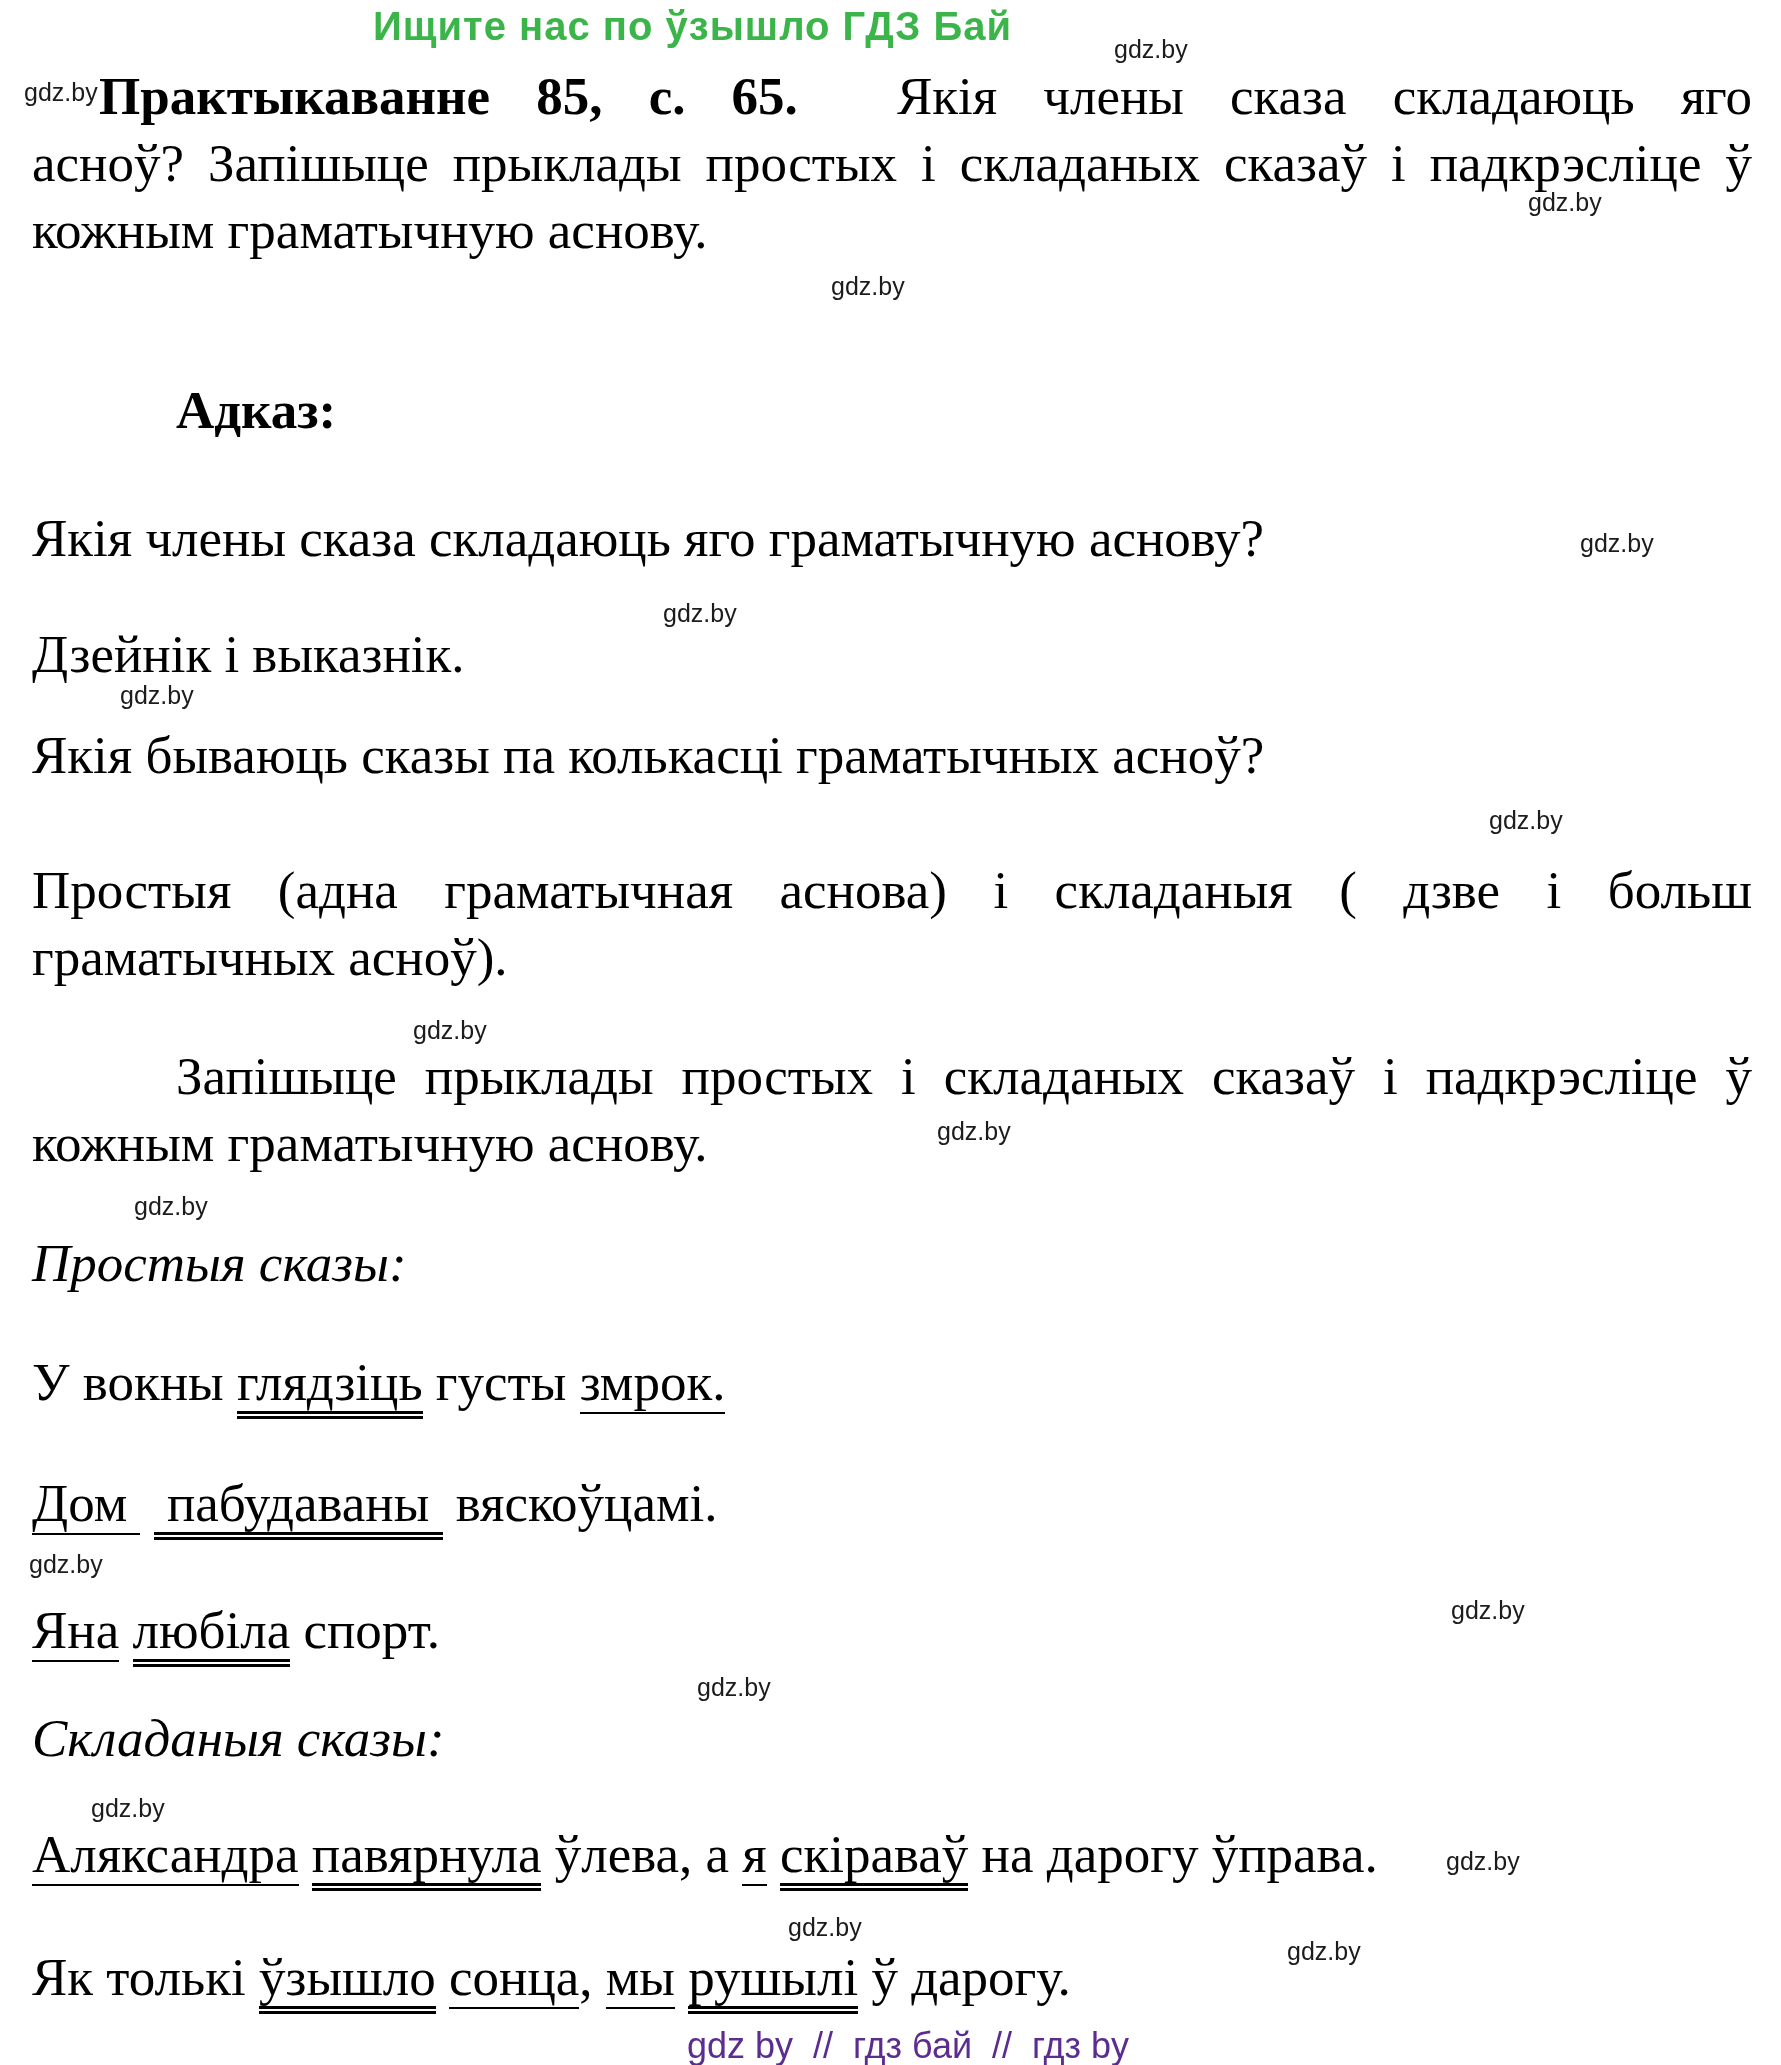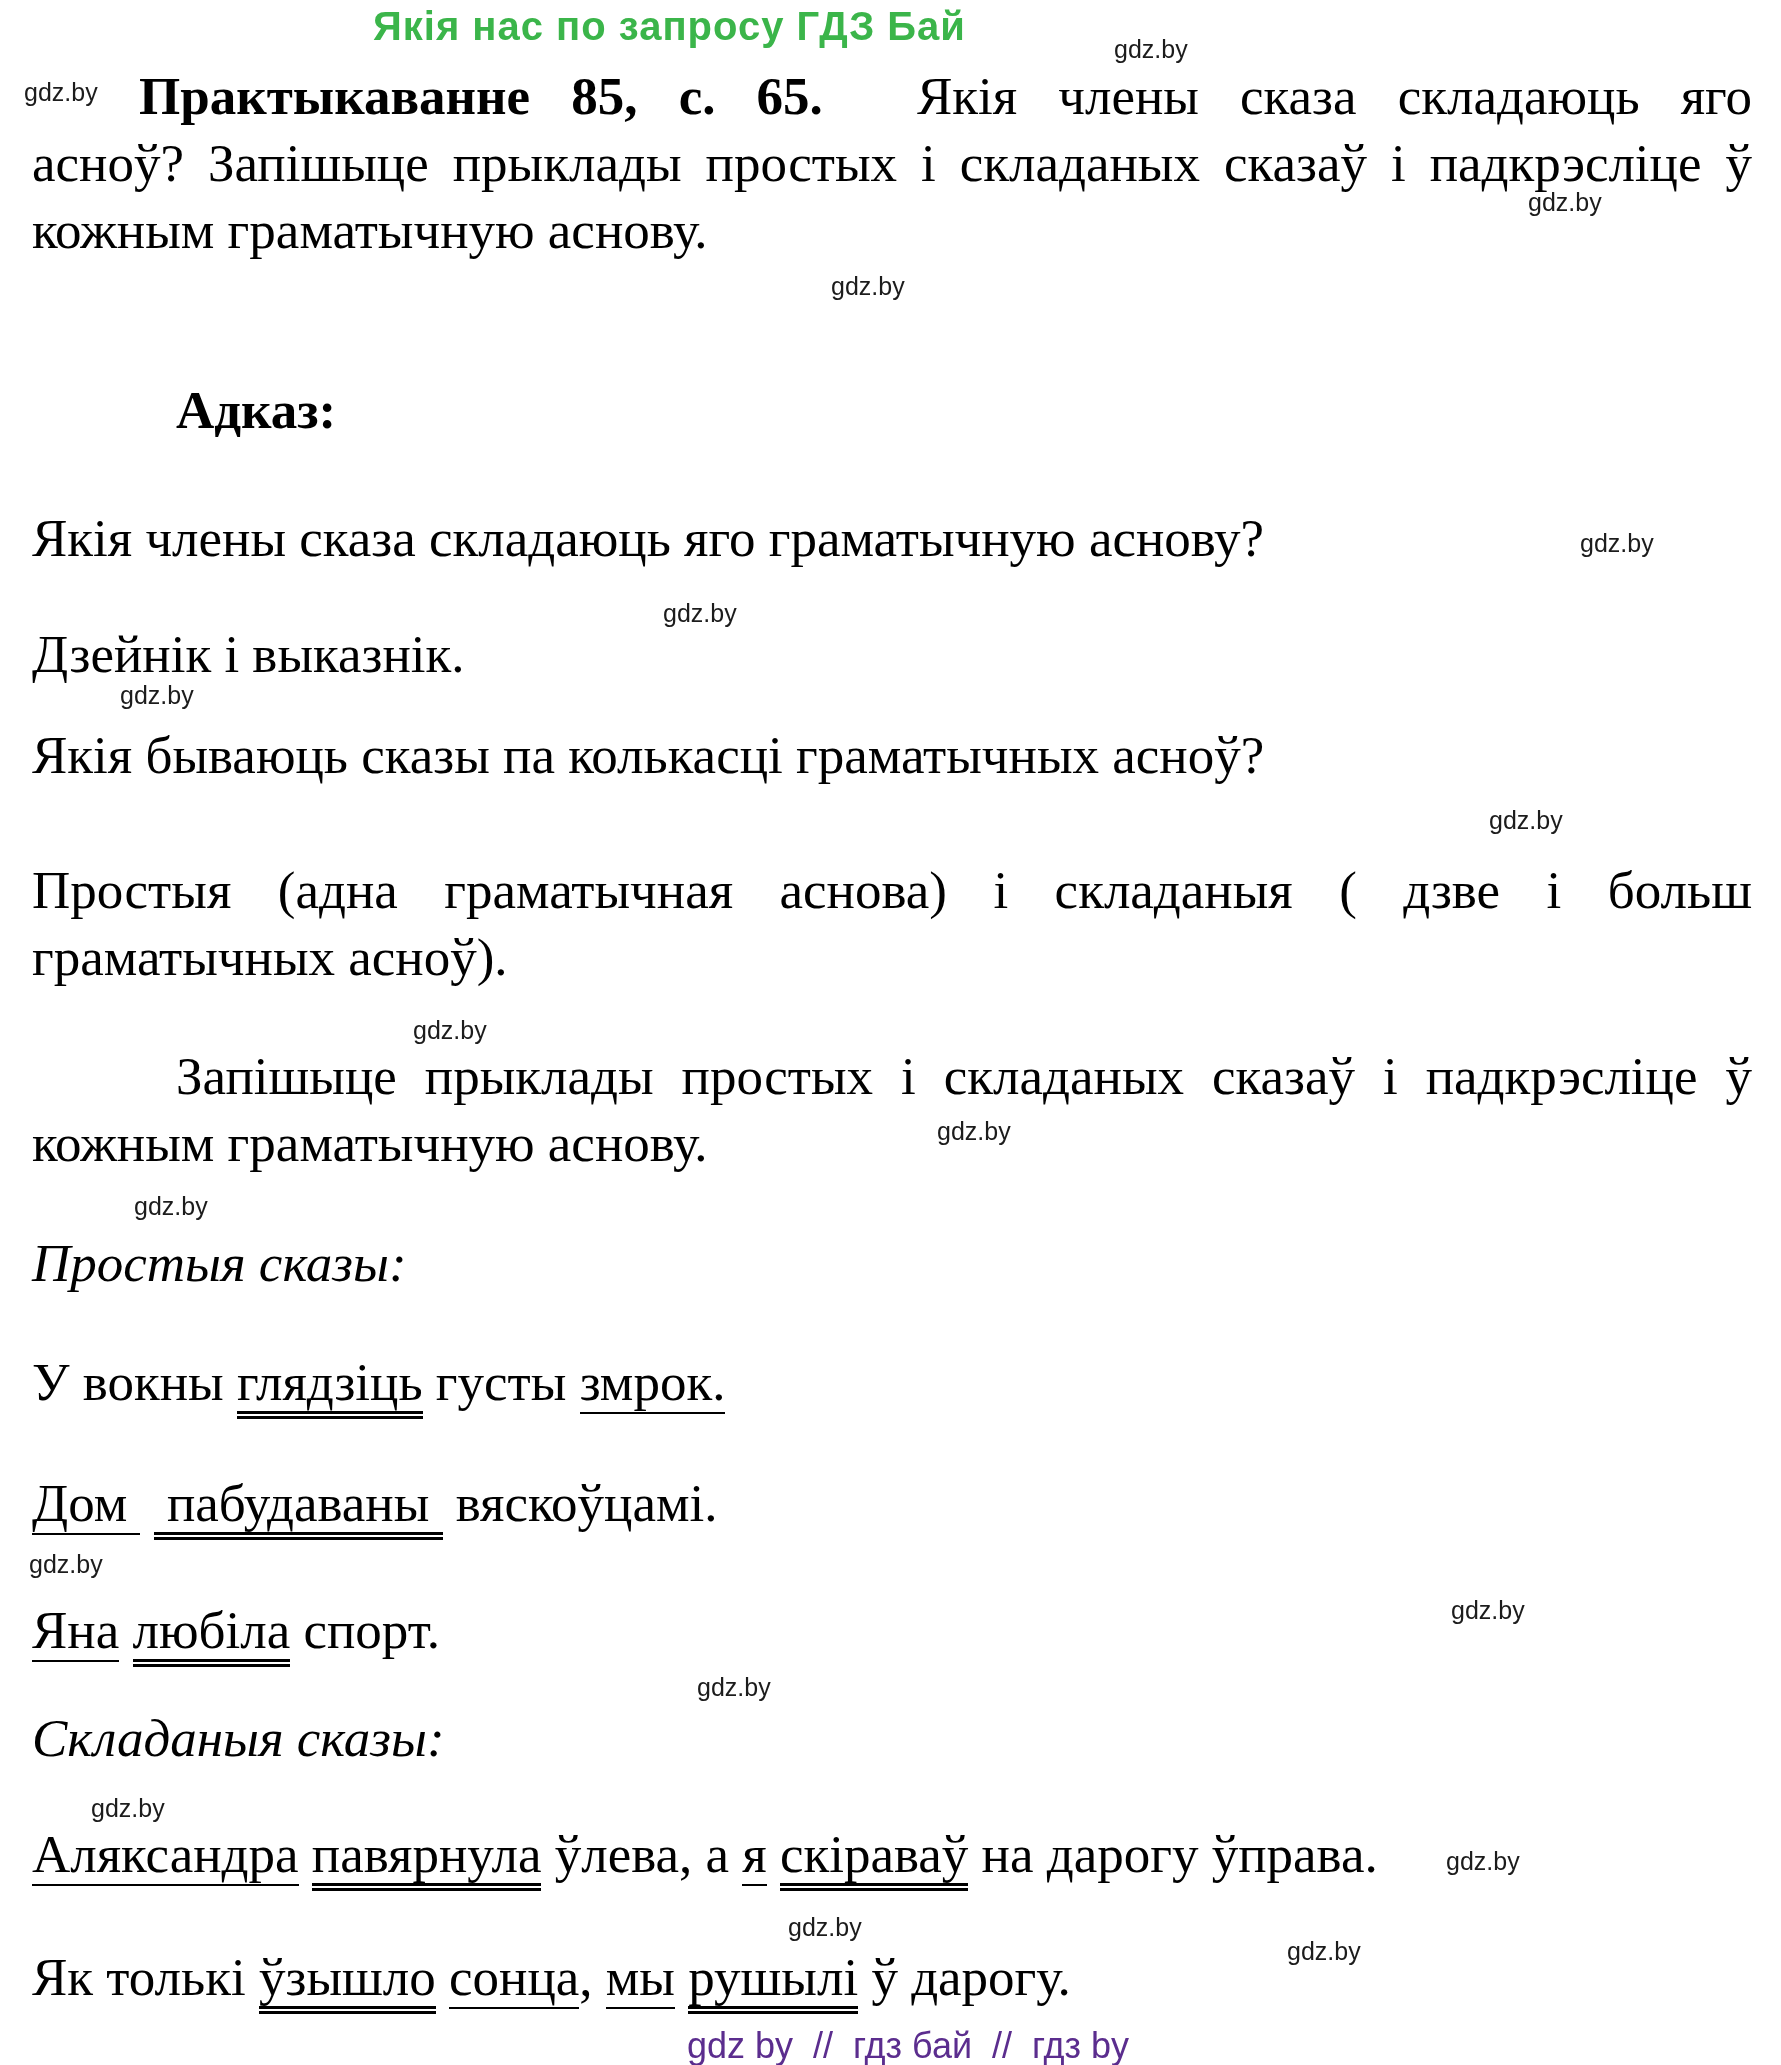--- a/index.html
+++ b/index.html
@@ -38,26 +38,26 @@
     font-size:36px;
     white-space:pre;
   }
   .ital{font-style:italic;}
   .bold{font-weight:bold;}
   .sentence span{white-space:pre;}
   .u1{border-bottom:2.9px solid #000;padding-bottom:1px;}
   .u2{border-bottom:8.6px double #000;}
   .plain{}
   .spacer{display:inline-block;width:53px;}
-  .nowrap{white-space:nowrap;margin-left:40px;}
+  .nowrap{white-space:nowrap;}
 </style>
 </head>
 <body>
 
-<div class="abs promo" style="top:3.8px;left:373px;color:#3bb54a;">Якія нас по запросу ГДЗ Бай</div>
+<div class="abs promo" style="top:3.8px;left:373px;color:#3bb54a;">Ищите нас по ўзышло ГДЗ Бай</div>
 
 <div style="position:absolute;inset:0;color:#1c1c1c;">
     <span class="wm" style="left: 24px; top: 77px;">gdz.by</span>
     <span class="wm" style="left: 1114px; top: 34px;">gdz.by</span>
     <span class="wm" style="left: 1528px; top: 187px;">gdz.by</span>
     <span class="wm" style="left: 831px; top: 271px;">gdz.by</span>
     <span class="wm" style="left: 1580px; top: 528px;">gdz.by</span>
     <span class="wm" style="left: 663px; top: 598px;">gdz.by</span>
     <span class="wm" style="left: 120px; top: 680px;">gdz.by</span>
     <span class="wm" style="left: 1489px; top: 805px;">gdz.by</span>

